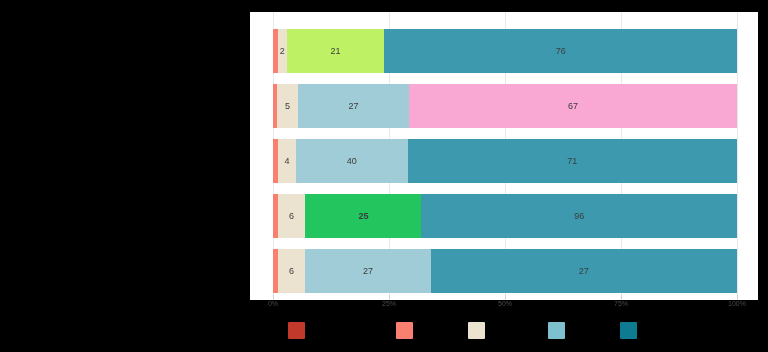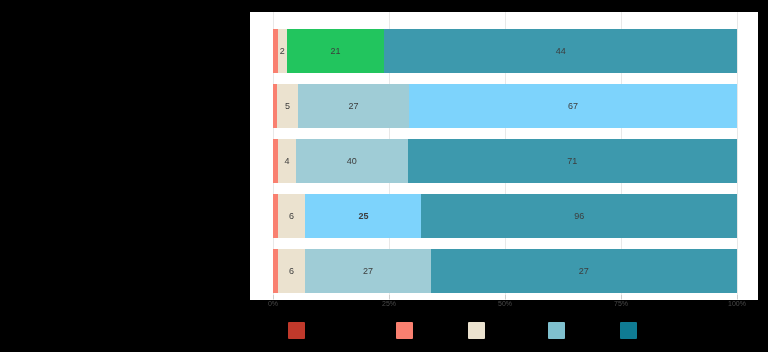--- a/index.html
+++ b/index.html
@@ -113,57 +113,57 @@
         <div class="gridline" style="left: 255px;"></div>
         <div class="gridline" style="left: 371px;"></div>
         <div class="gridline" style="left: 487px;"></div>
       </div>
     <div id="bars-layer">
         <div class="bar-row" style="top: 17px; height: 44px;">
           <div class="seg" style="width: 4.64px; background: rgb(249, 128, 112);"></div>
           <div class="seg" style="width: 9.28px; background: rgb(235, 226, 207);">
             <span class="seg-label">2</span>
           </div>
-          <div class="seg" style="width: 97.44px; background: #22c55e;">
+          <div class="seg" style="width: 97.44px; background: #bef264;">
             <span class="seg-label">21</span>
           </div>
           <div class="seg" style="width: 352.64px; background: rgb(61, 153, 173);">
-            <span class="seg-label">44</span>
+            <span class="seg-label">76</span>
           </div>
         </div>
         <div class="bar-row" style="top: 72px; height: 44px;">
           <div class="seg" style="width: 4.64px; background: rgb(249, 128, 112);"></div>
           <div class="seg" style="width: 23.2px; background: rgb(235, 226, 207);">
             <span class="seg-label">5</span>
           </div>
           <div class="seg" style="width: 125.28px; background: rgb(159, 204, 214);">
             <span class="seg-label">27</span>
           </div>
-          <div class="seg" style="width: 369px; background: #7dd3fc;">
+          <div class="seg" style="width: 369px; background: #f9a8d4;">
             <span class="seg-label">67</span>
           </div>
         </div>
         <div class="bar-row" style="top: 127px; height: 44px;">
           <div class="seg" style="width: 4.64px; background: rgb(249, 128, 112);"></div>
           <div class="seg" style="width: 18.56px; background: rgb(235, 226, 207);">
             <span class="seg-label">4</span>
           </div>
           <div class="seg" style="width: 111.36px; background: rgb(159, 204, 214);">
             <span class="seg-label">40</span>
           </div>
           <div class="seg" style="width: 329.44px; background: rgb(61, 153, 173); justify-content: center;">
             <span class="seg-label">71</span>
           </div>
         </div>
         <div class="bar-row" style="top: 182px; height: 44px;">
           <div class="seg" style="width: 4.64px; background: rgb(249, 128, 112);"></div>
           <div class="seg" style="width: 27.84px; background: rgb(235, 226, 207);">
             <span class="seg-label">6</span>
           </div>
-          <div class="seg" style="width: 116px; background: #7dd3fc; font-weight: bold;">
+          <div class="seg" style="width: 116px; background: #22c55e; font-weight: bold;">
             <span class="seg-label">25</span>
           </div>
           <div class="seg" style="width: 315.52px; background: rgb(61, 153, 173);">
             <span class="seg-label">96</span>
           </div>
         </div>
         <div class="bar-row" style="top: 237px; height: 44px;">
           <div class="seg" style="width: 4.64px; background: rgb(249, 128, 112);"></div>
           <div class="seg" style="width: 27.84px; background: rgb(235, 226, 207);">
             <span class="seg-label">6</span>

